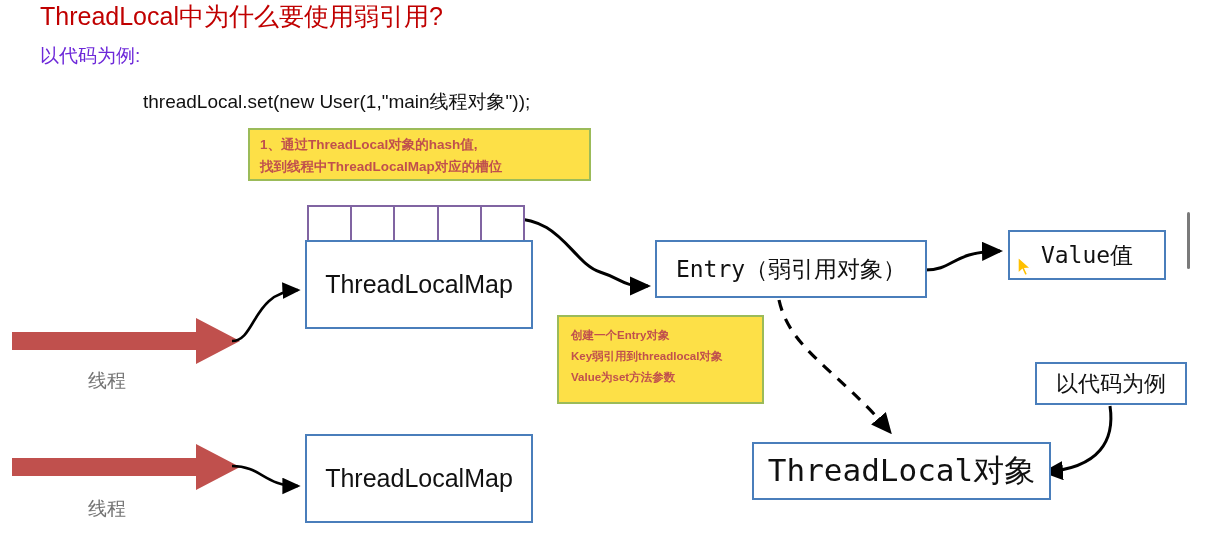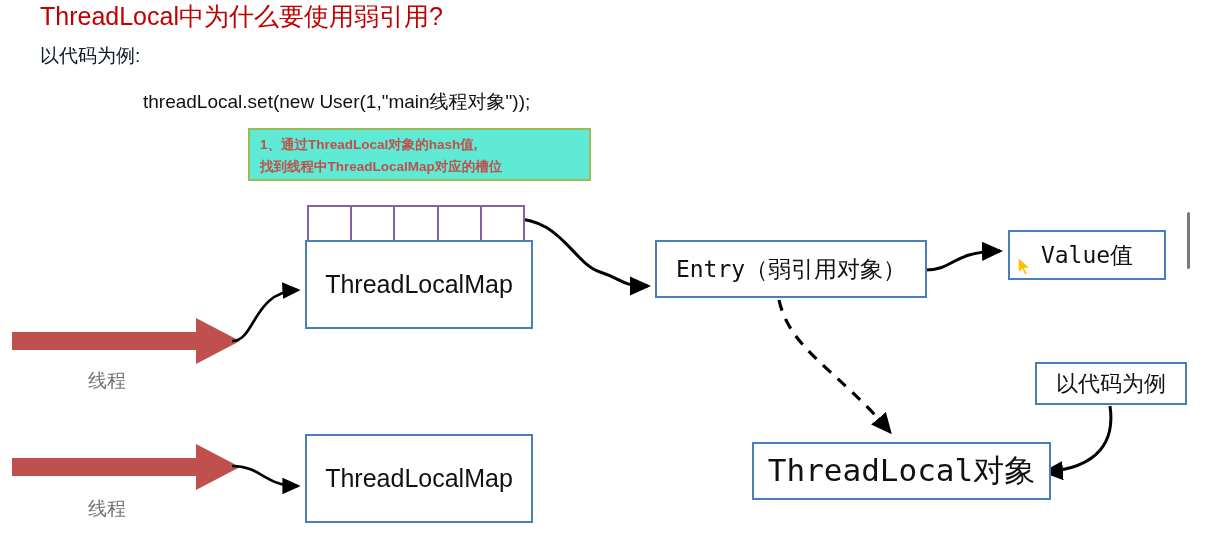--- a/index.html
+++ b/index.html
@@ -23,34 +23,34 @@
   .title {
     left: 40px; top: 0px;
     font-size: 25px;
     color: #C00000;
     letter-spacing: 0px;
     white-space: nowrap;
   }
   .subtitle {
     left: 40px; top: 43px;
     font-size: 19px;
-    color: #0f172a;
+    color: #6d28d9;
     white-space: nowrap;
   }
   .codeline {
     left: 143px; top: 89px;
     font-size: 19px;
     color: #111111;
     white-space: nowrap;
   }
 
   
   .note {
     border: 2px solid #9BBB59;
-    background: #5eead4;
+    background: #fde047;
     color: #C0504D;
     box-sizing: border-box;
   }
   .note-1 {
     left: 248px; top: 128px;
     width: 343px; height: 53px;
     padding: 4px 10px 0 10px;
     font-size: 13.5px;
     line-height: 22px;
     font-weight: bold;
@@ -157,20 +157,25 @@
 
   <div class="abs title">ThreadLocal中为什么要使用弱引用?</div>
   <div class="abs subtitle">以代码为例:</div>
   <div class="abs codeline">threadLocal.set(new User(1,"main线程对象"));</div>
 
   <div class="abs note note-1">
     <div>1、通过ThreadLocal对象的hash值,</div>
     <div>找到线程中ThreadLocalMap对应的槽位</div>
   </div>
 
+  <div class="abs note note-2">
+    <div>创建一个Entry对象</div>
+    <div>Key弱引用到threadlocal对象</div>
+    <div>Value为set方法参数</div>
+  </div>
 
   <div class="abs slots">
     <div class="slot"></div>
     <div class="slot"></div>
     <div class="slot"></div>
     <div class="slot"></div>
     <div class="slot"></div>
   </div>
 
   <div class="abs bluebox box-tlm-top">ThreadLocalMap</div>

